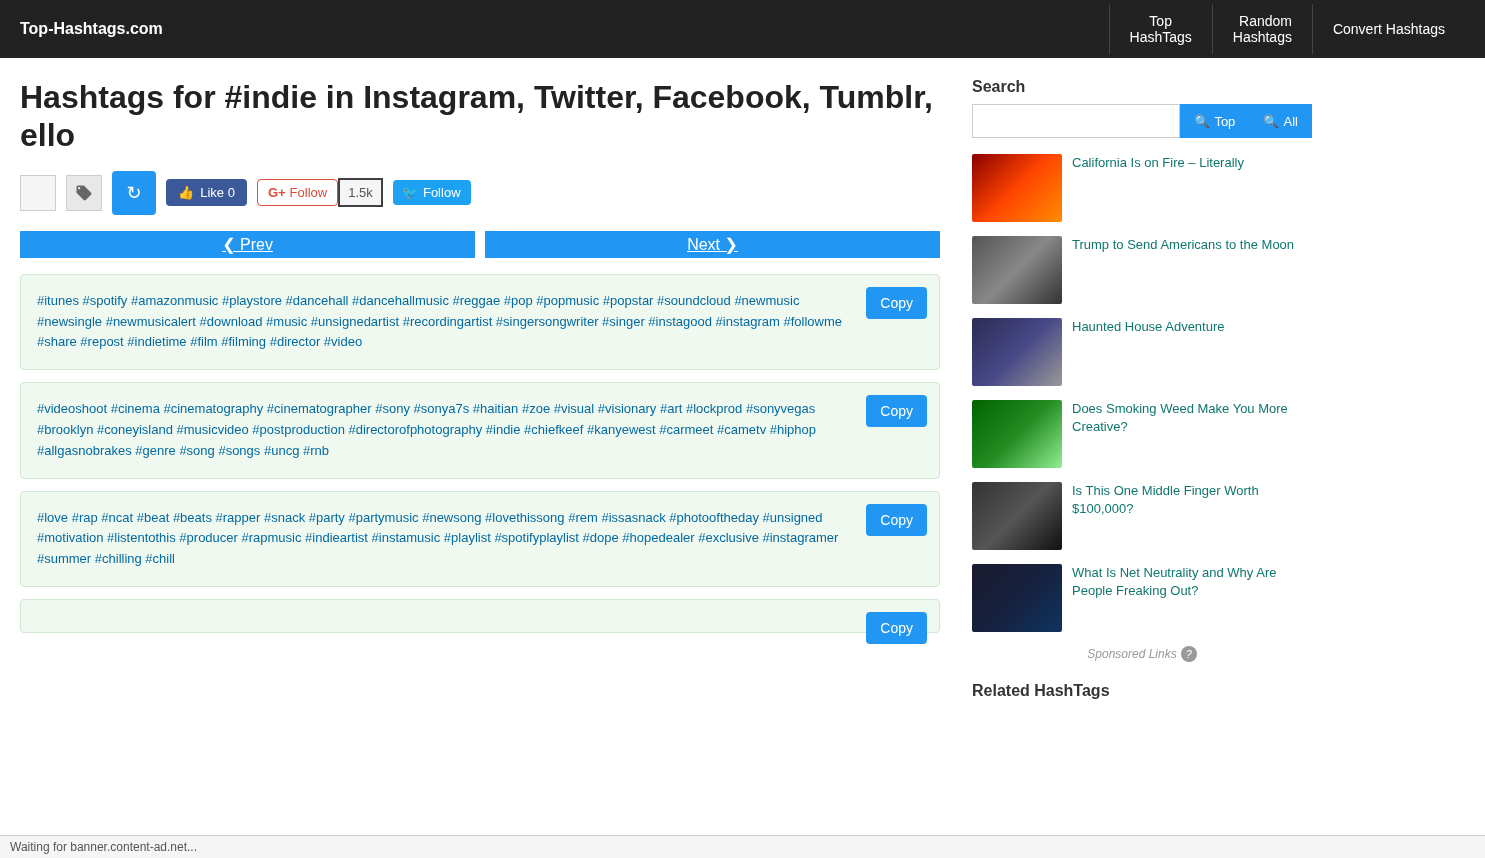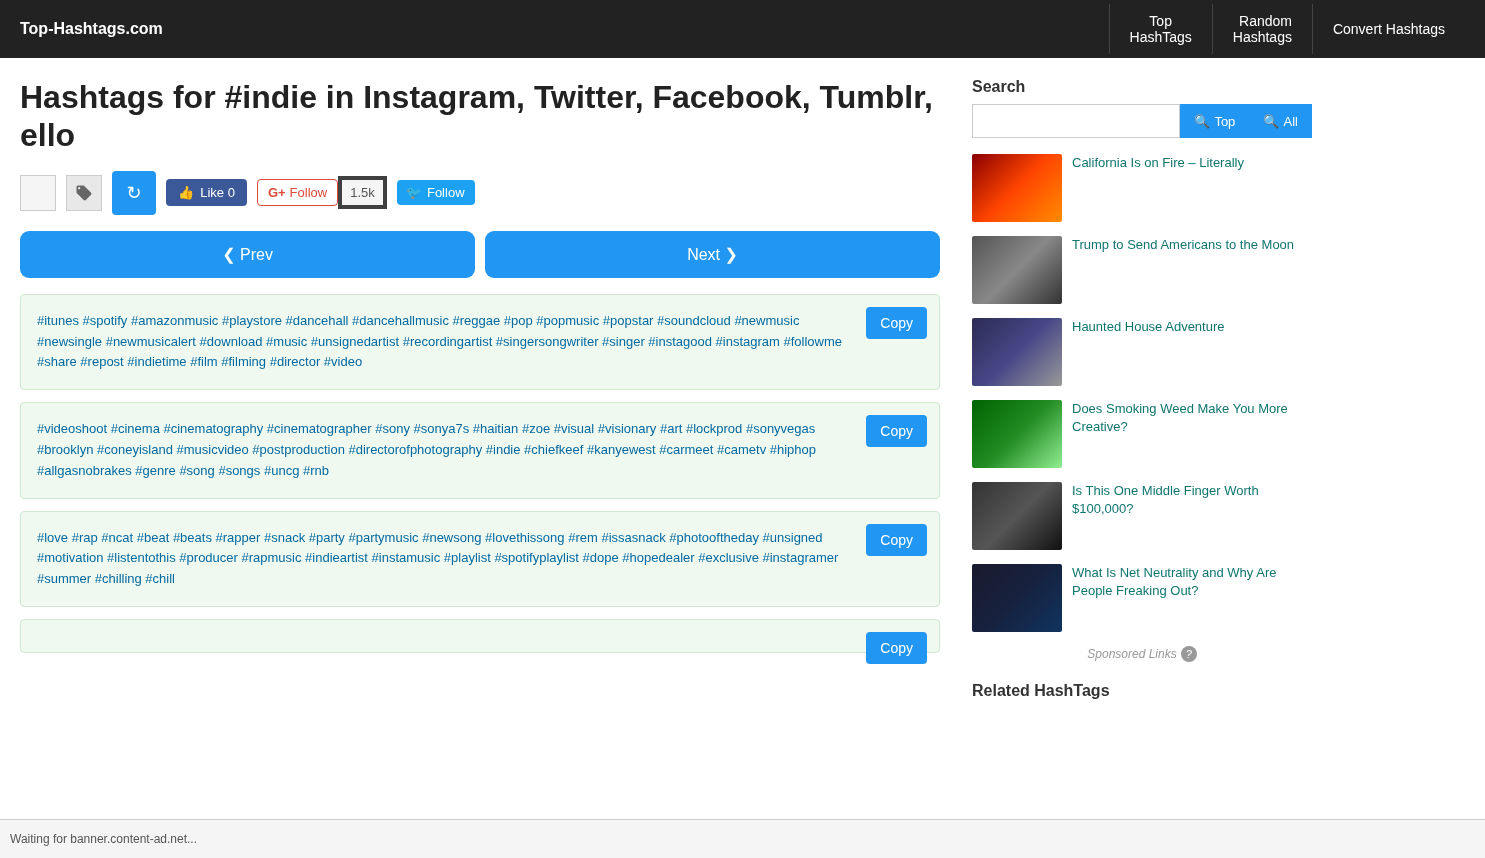--- a/index.html
+++ b/index.html
@@ -117,21 +117,21 @@
       padding: 5px 10px;
       border-radius: 4px;
       font-size: 13px;
       display: flex;
       align-items: center;
       gap: 4px;
       cursor: pointer;
     }
     .gplus-count {
       background: #f5f5f5;
-      border: 4px solid #404040;
+      border: 2px solid #404040;
       padding: 5px 8px;
       font-size: 13px;
       color: #555;
     }
     .twitter-box {
       background: #1da1f2;
       color: #fff;
       padding: 5px 10px;
       border-radius: 4px;
       font-size: 13px;
@@ -145,25 +145,26 @@
     .nav-buttons {
       display: flex;
       gap: 10px;
       margin-bottom: 16px;
     }
     .nav-btn {
       flex: 1;
       background: #2196F3;
       color: #fff;
       border: none;
-      padding: 14px 20px;
+      padding: 4px 20px;
       font-size: 16px;
-      border-radius: 9px;
+      border-radius: 0;
       cursor: pointer;
       text-align: center;
+      text-decoration: underline;
     }
 
     
     .hashtag-box {
       background: #f0f9f0;
       border: 1px solid #d0e8d0;
       border-radius: 4px;
       padding: 16px;
       margin-bottom: 12px;
       position: relative;
@@ -184,21 +185,21 @@
       padding: 8px 14px;
       border-radius: 4px;
       font-size: 14px;
       cursor: pointer;
     }
 
     
     .status-bar {
       background: #f5f5f5;
       border-top: 1px solid #ccc;
-      padding: 12px 10px;
+      padding: 4px 10px;
       font-size: 12px;
       color: #555;
       position: fixed;
       bottom: 0;
       left: 0;
       right: 0;
     }
 
     
     .search-label {

